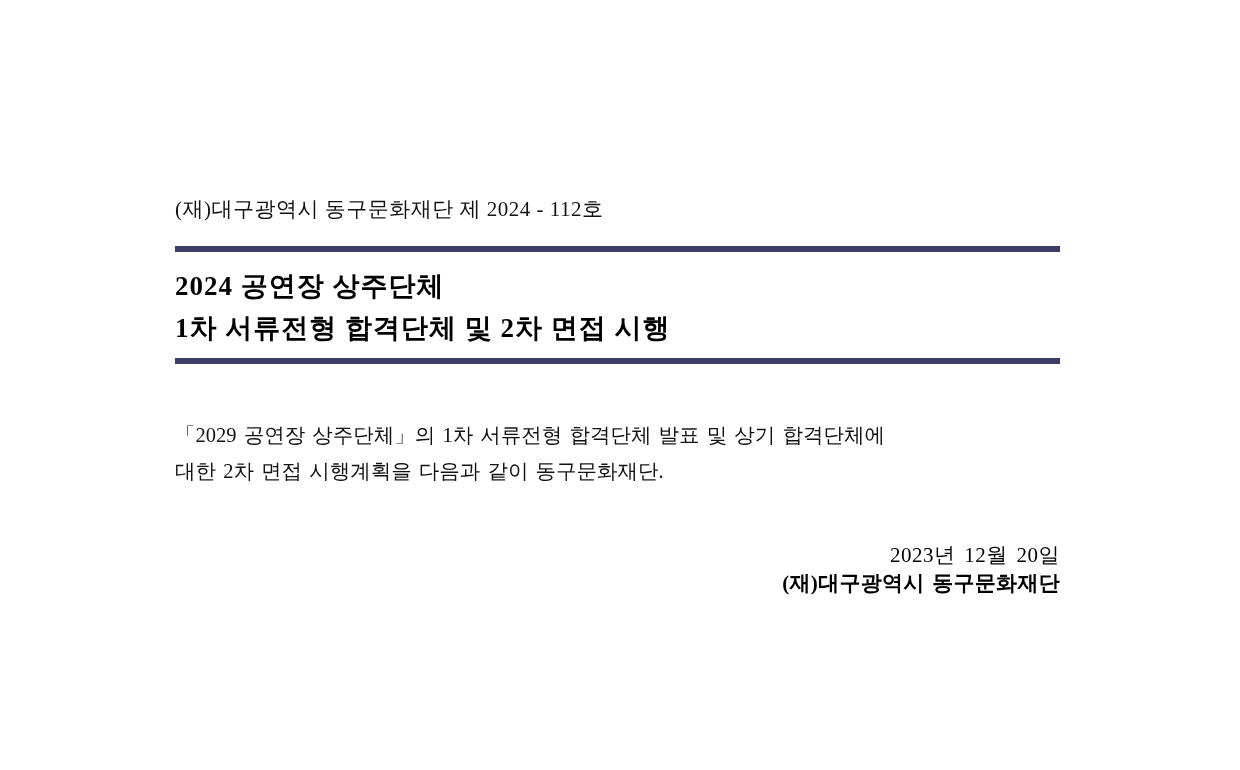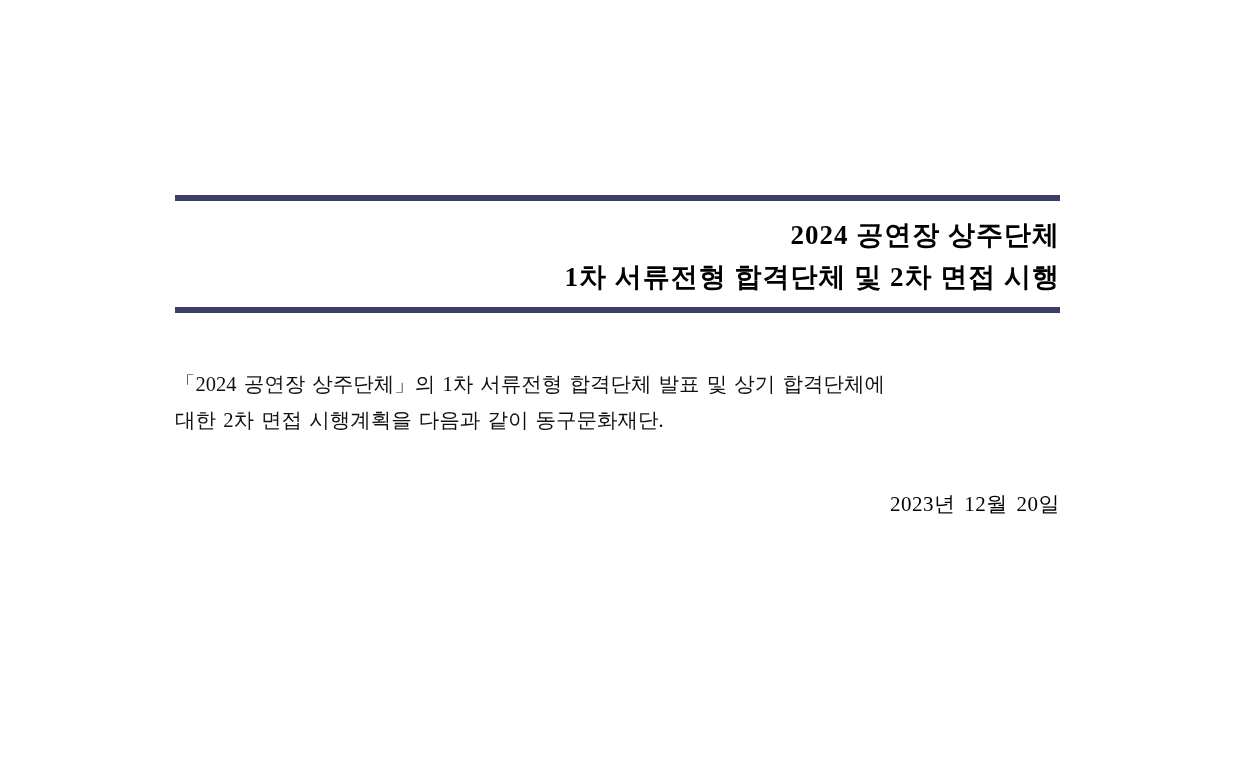--- a/index.html
+++ b/index.html
@@ -40,21 +40,21 @@
     background: #3b3f66;
     width: 100%;
   }
   .rule.bottom {
     height: 6px;
     background: #3b3f66;
   }
 
   .title-block {
     padding: 14px 0 8px 0;
-    text-align: right;
+    text-align: left;
   }
   .title-line {
     font-size: 27px;
     font-weight: bold;
     letter-spacing: 1px;
     line-height: 1.55;
     color: #000000;
     white-space: nowrap;
   }
 
@@ -86,33 +86,35 @@
     letter-spacing: 0.3px;
     word-spacing: 2px;
   }
 </style>
 </head>
 <body>
 
 <div class="page">
   <div class="doc-body">
 
+    <div class="doc-number">(재)대구광역시 동구문화재단 제 2024 - 112호</div>
 
     <div class="rule top" style="background: rgb(59, 63, 102);"></div>
 
     <div class="title-block">
       <div class="title-line">2024 공연장 상주단체</div>
       <div class="title-line">1차 서류전형 합격단체 및 2차 면접 시행</div>
     </div>
 
     <div class="rule bottom" style="background: rgb(59, 63, 102);"></div>
 
     <div class="intro">
-      <span class="l1">「2024 공연장 상주단체」의 1차 서류전형 합격단체 발표 및 상기 합격단체에</span>
+      <span class="l1">「2029 공연장 상주단체」의 1차 서류전형 합격단체 발표 및 상기 합격단체에</span>
       <span class="l2">대한 2차 면접 시행계획을 다음과 같이 동구문화재단.</span>
     </div>
 
     <div class="signature">
       <div class="sig-date">2023년 12월 20일</div>
+      <div class="sig-org">(재)대구광역시 동구문화재단</div>
     </div>
 
   </div>
 </div>
 
 </body></html>

